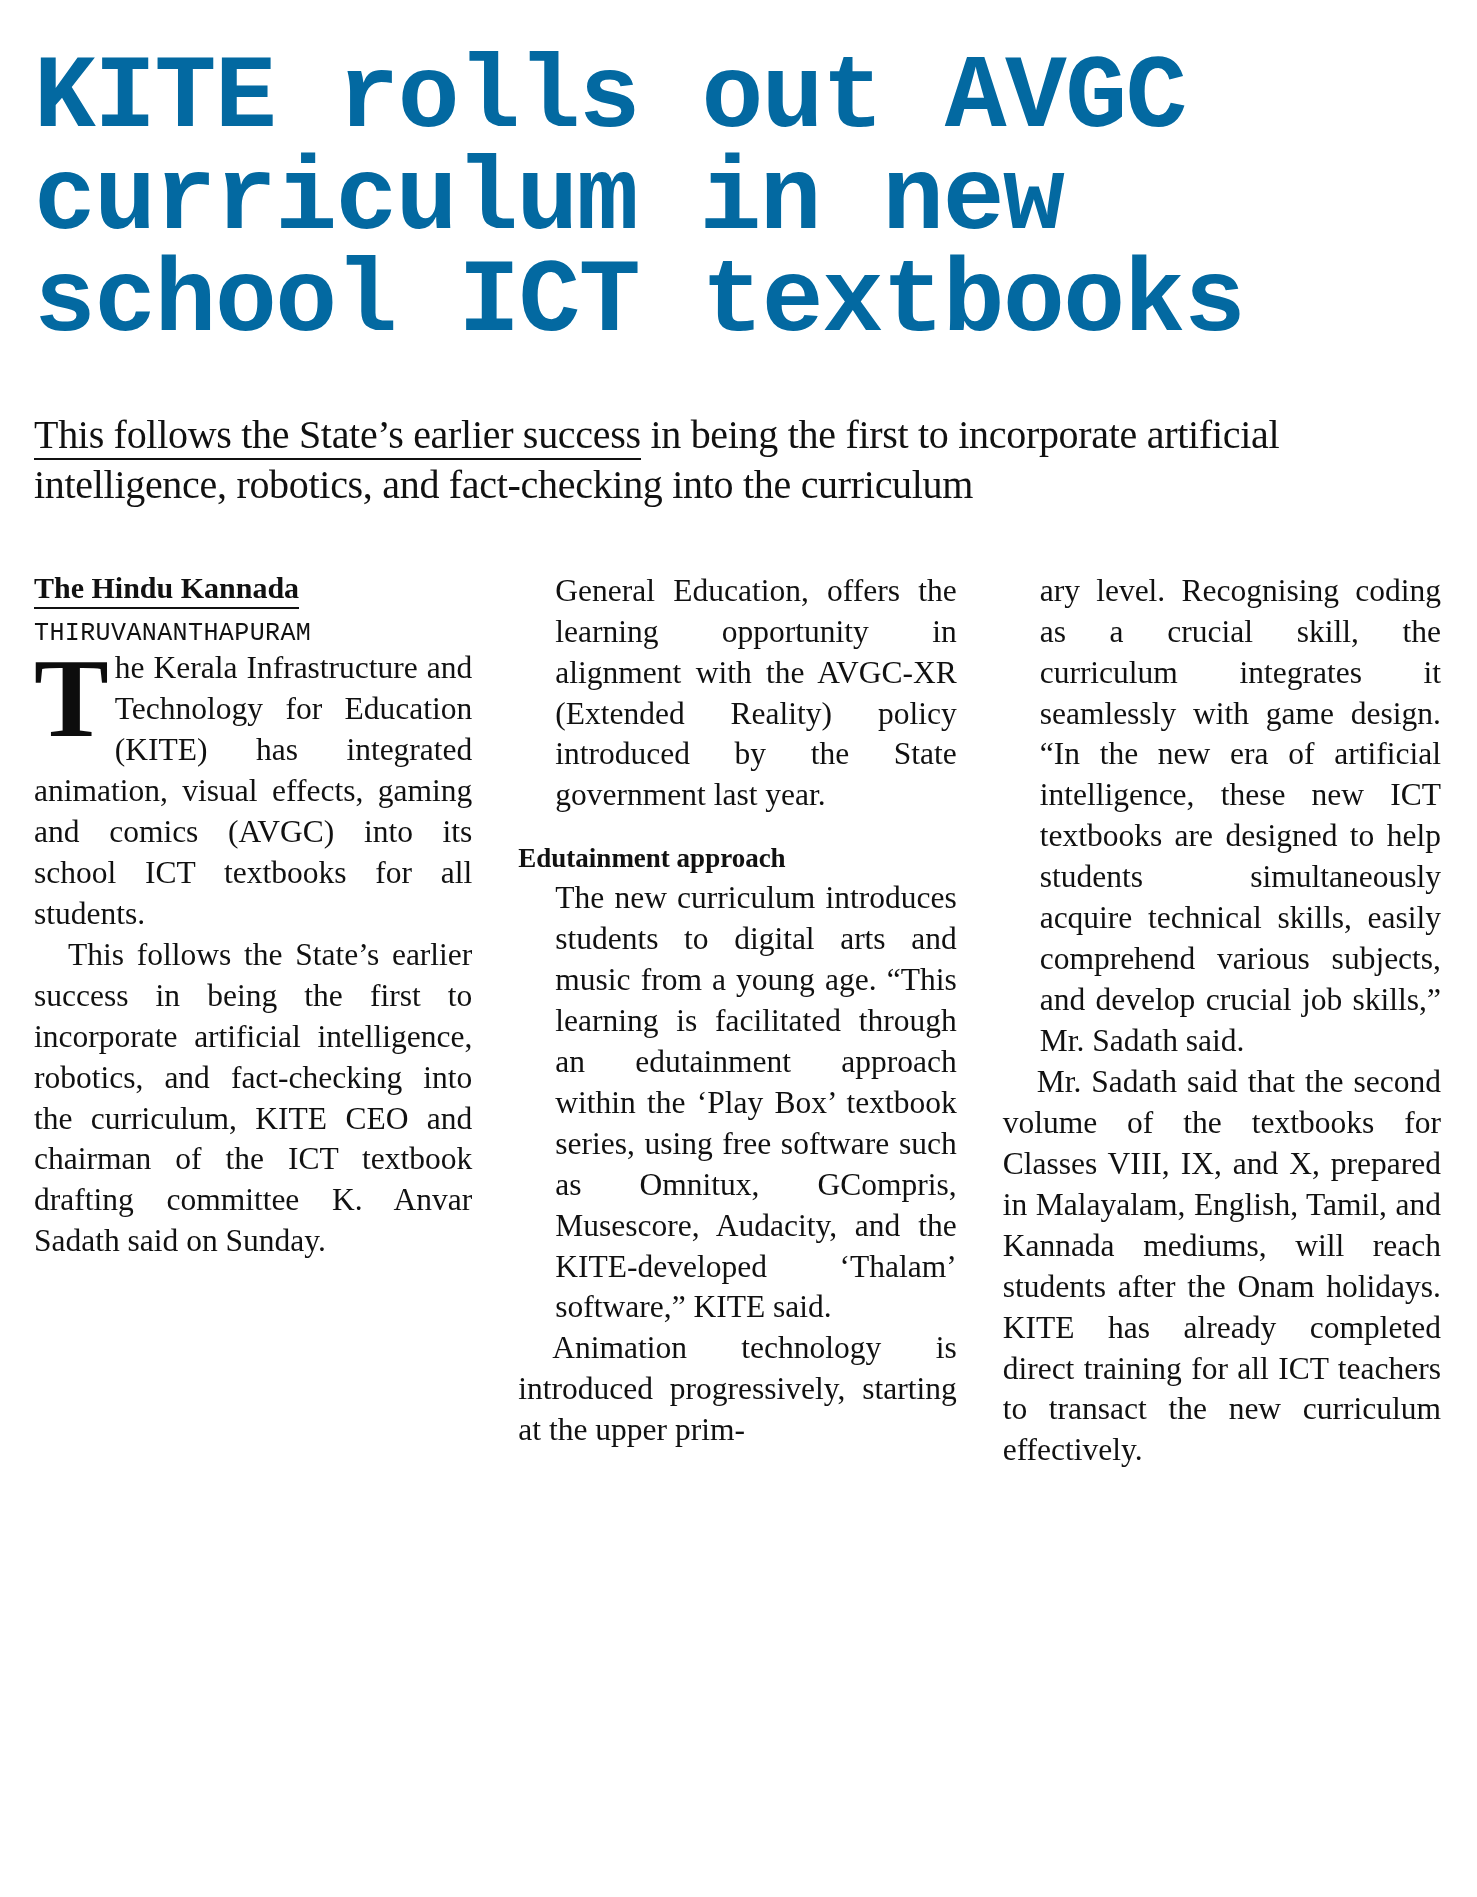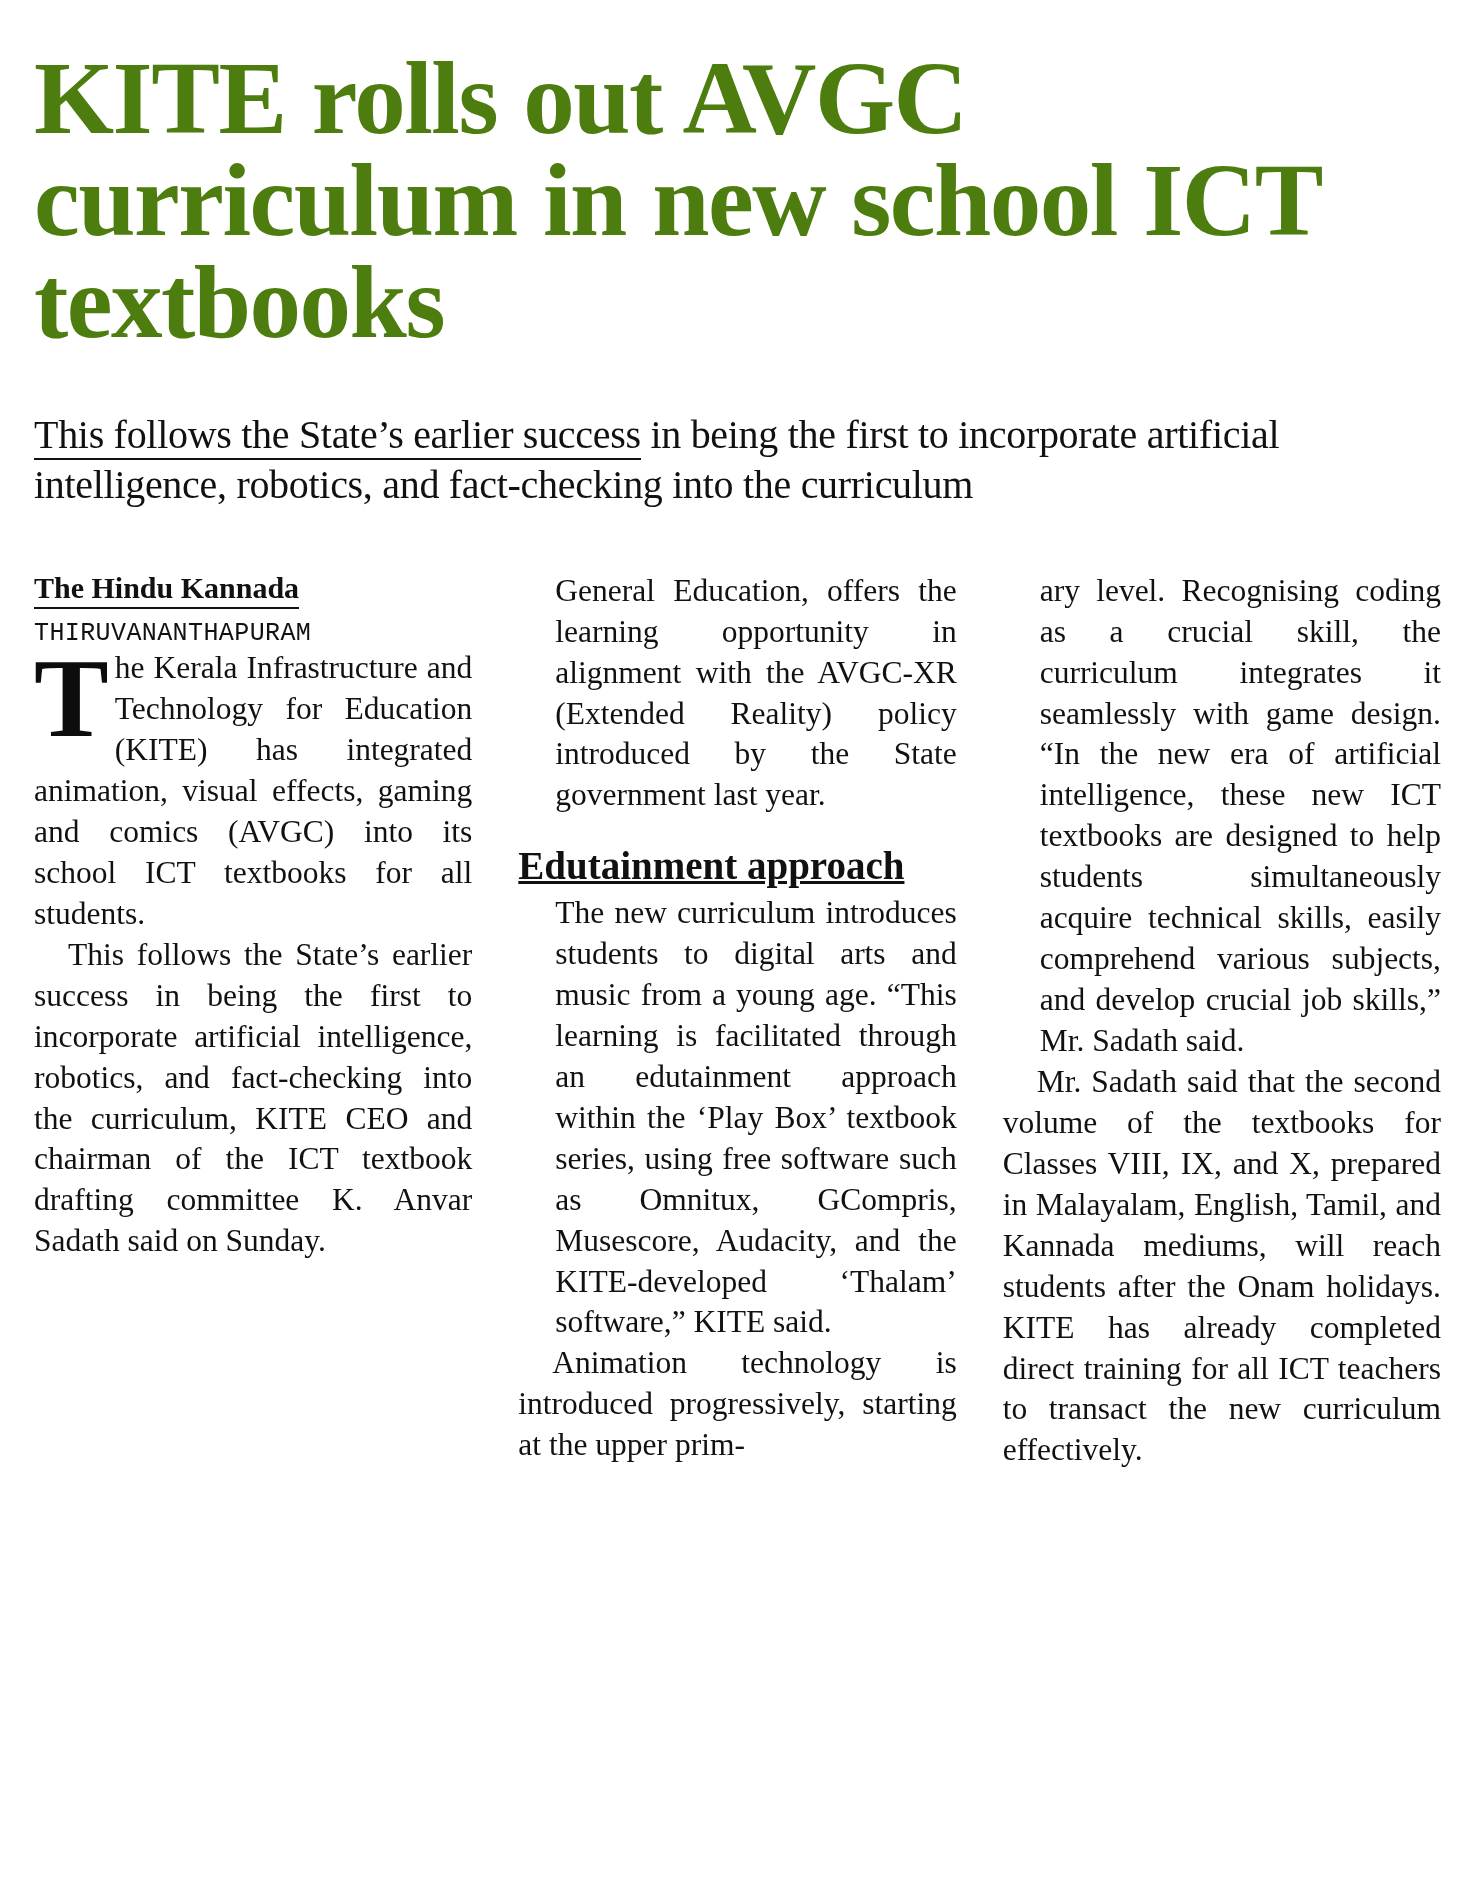--- a/index.html
+++ b/index.html
@@ -16,26 +16,26 @@
   }
   .page {
     position: relative;
     width: 1477px;
     height: 1897px;
     padding: 0;
     box-sizing: border-box;
   }
   .headline {
     margin: 48px 40px 0 34px;
-    font-family: Liberation Serif, serif;
+    font-family: Liberation Mono, monospace;
     font-weight: bold;
     font-size: 103px;
     line-height: 0.99;
     letter-spacing: -1.5px;
-    color: #4d7c0f;
+    color: #0369a1;
     word-spacing: 2px;
   }
   .standfirst {
     margin: 56px 40px 0 34px;
     font-family: "Liberation Serif", serif;
     font-size: 40px;
     line-height: 1.26;
     color: #111111;
     letter-spacing: -0.3px;
   }
@@ -92,24 +92,23 @@
     float: left;
     font-family: "Liberation Serif", serif;
     font-weight: bold;
     font-size: 112px;
     line-height: 0.80;
     margin: 6px 6px 0 0;
     color: #0d0d0d;
   }
   .subhead {
     font-weight: bold;
-    font-size: 39px;
+    font-size: 27px;
     line-height: 1.25;
     margin: 26px 0 2px 0;
-    text-decoration: underline;
   }
   .col p.body + p.body { margin-top: 0; }
 </style>
 </head>
 <body>
 
 <div class="page">
 
   <h1 class="headline">KITE rolls out AVGC curriculum in new school ICT textbooks</h1>
 

